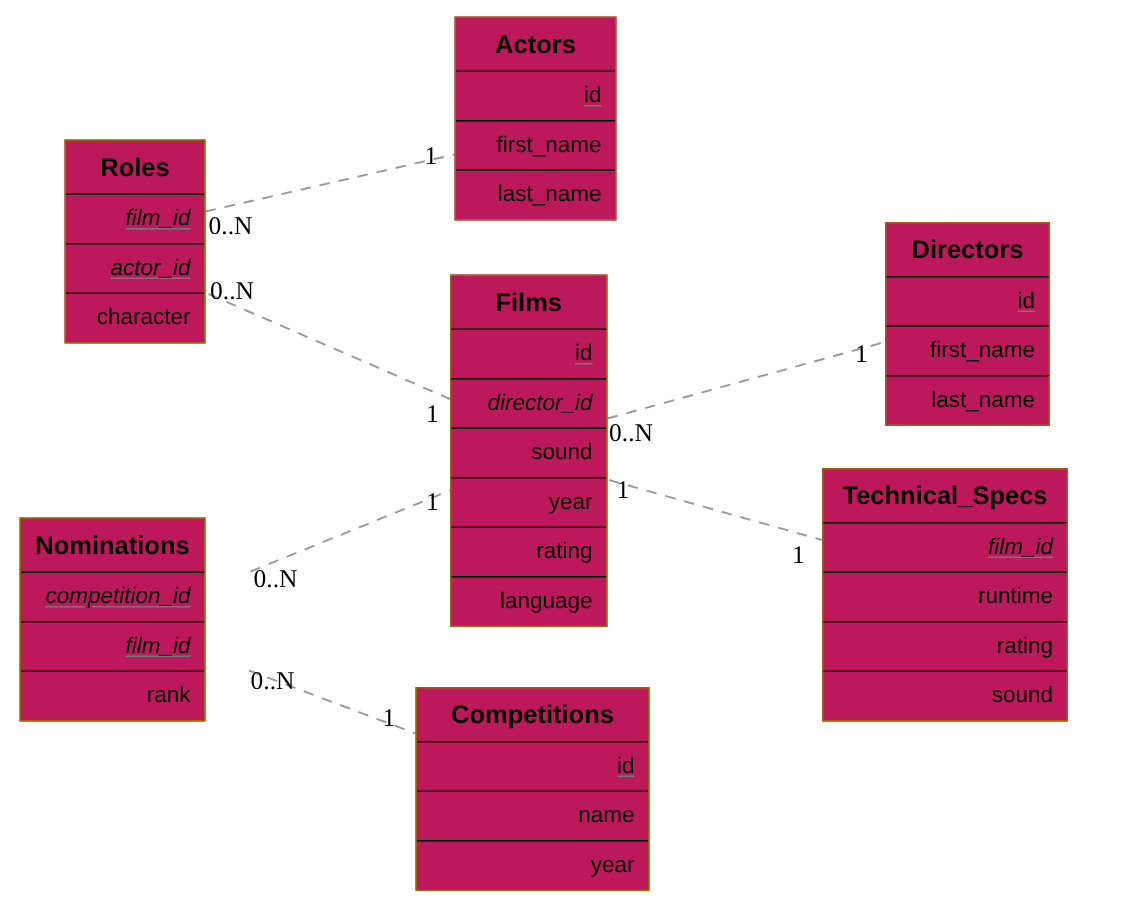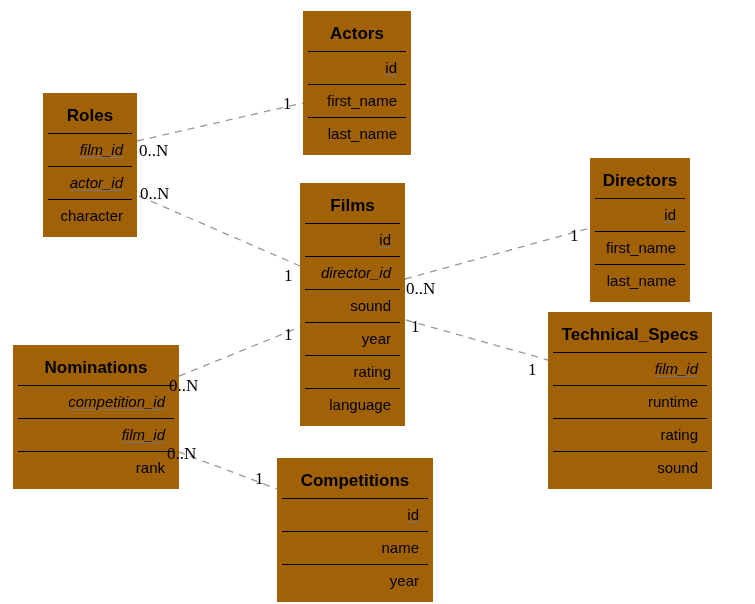--- a/index.html
+++ b/index.html
@@ -12,22 +12,22 @@
     overflow: hidden;
   }
   .svg-overlay {
     position: absolute;
     left: 0; top: 0;
     width: 755px; height: 604px;
     pointer-events: none;
   }
   .entity {
     position: absolute;
-    background: #a16207;
-    border: 5px solid #a16207;
+    background: #be185d;
+    border: 1px solid #a16207;
     box-sizing: border-box;
   }
   .entity .thead {
     font-weight: bold;
     font-size: 17px;
     color: #000000;
     text-align: center;
     height: 35px;
     line-height: 35px;
     border-bottom: 1px solid #000000;
@@ -93,28 +93,28 @@
   <div class="entity" style="left:300px; top:183px; width:105px;">
     <div class="thead">Films</div>
     <div class="trow pk">id</div>
     <div class="trow fk">director_id</div>
     <div class="trow">sound</div>
     <div class="trow">year</div>
     <div class="trow">rating</div>
     <div class="trow">language</div>
   </div>
 
-  <div class="entity" style="left:590px; top:158px; width:100px;">
+  <div class="entity" style="left:590px; top:148px; width:110px;">
     <div class="thead">Directors</div>
     <div class="trow pk">id</div>
     <div class="trow">first_name</div>
     <div class="trow">last_name</div>
   </div>
 
-  <div class="entity" style="left:13px; top:345px; width:166px;">
+  <div class="entity" style="left:13px; top:345px; width:124px;">
     <div class="thead">Nominations</div>
     <div class="trow pk fk">competition_id</div>
     <div class="trow pk fk">film_id</div>
     <div class="trow">rank</div>
   </div>
 
   <div class="entity" style="left:548px; top:312px; width:164px;">
     <div class="thead">Technical_Specs</div>
     <div class="trow pk fk">film_id</div>
     <div class="trow">runtime</div>

